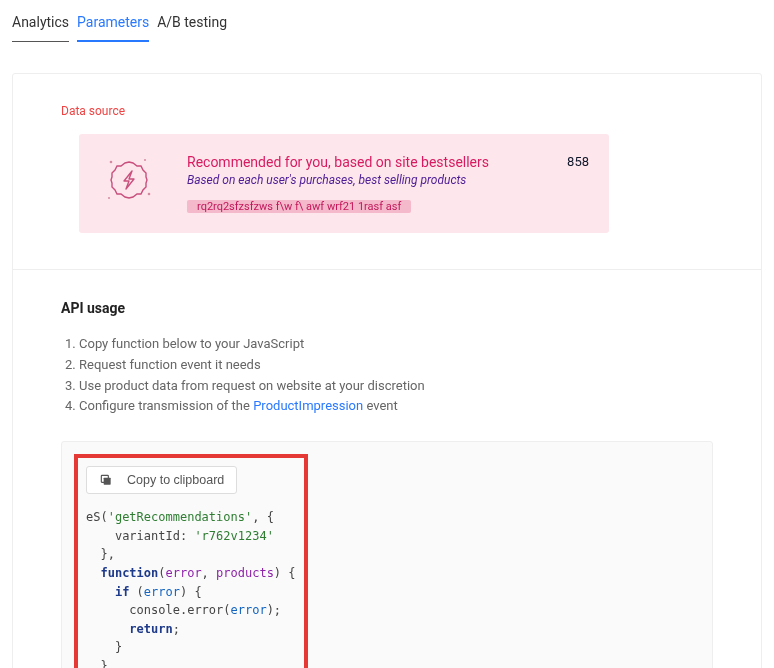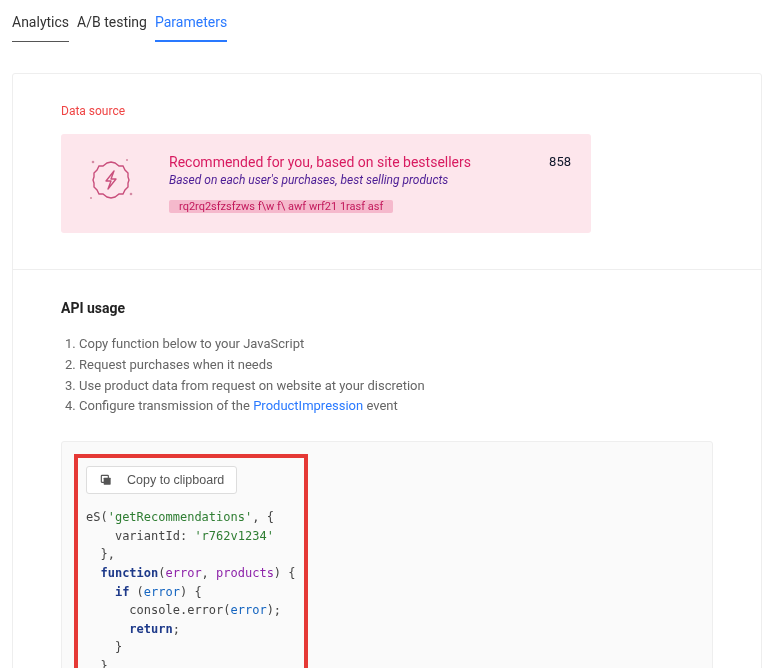--- a/index.html
+++ b/index.html
@@ -46,20 +46,21 @@
       margin-bottom: 16px;
     }
     .rec-banner {
       display: flex;
       align-items: flex-start;
       background: #fde6ec;
       border-radius: 3px;
       padding: 20px 20px 20px 20px;
       gap: 28px;
       max-width: 530px;
+      margin-left: 18px;
     }
     .rec-icon-wrap {
       flex: 0 0 auto;
       width: 60px;
       display: flex;
       justify-content: center;
     }
     .rec-body { flex: 1 1 auto; }
     .rec-title {
       color: #d81b60;
@@ -139,22 +140,22 @@
     .tok-str { color: #2e7d32; }
     .tok-kw  { color: #1e3a8a; font-weight: 600; }
     .tok-arg { color: #8e24aa; }
     .tok-err { color: #1565c0; }
   </style>
 </head>
 <body>
 
 <div class="tabs">
   <div class="tab underline">Analytics</div>
+  <div class="tab active">Parameters</div>
   <div class="tab">A/B testing</div>
-  <div class="tab active">Parameters</div>
 </div>
 
 <div class="card">
 
   <div class="section">
     <div class="section-label">Data source</div>
 
     <div class="rec-banner">
       <div class="rec-icon-wrap">
         <svg width="52" height="52" viewBox="0 0 52 52">
@@ -175,21 +176,21 @@
       </div>
       <div class="rec-count">858</div>
     </div>
   </div>
 
   <div class="section">
     <div class="api-heading">API usage</div>
 
     <ol class="steps">
       <li>Copy function below to your JavaScript</li>
-      <li>Request purchases when it needs</li>
+      <li>Request function event it needs</li>
       <li>Use product data from request on website at your discretion</li>
       <li>
         <span>Configure transmission of the </span><a href="#">ProductImpression</a><span> event</span>
       </li>
     </ol>
 
     <div class="code-card">
       <div class="code-highlight">
         <button class="copy-btn">
           <svg width="14" height="14" viewBox="0 0 24 24">

